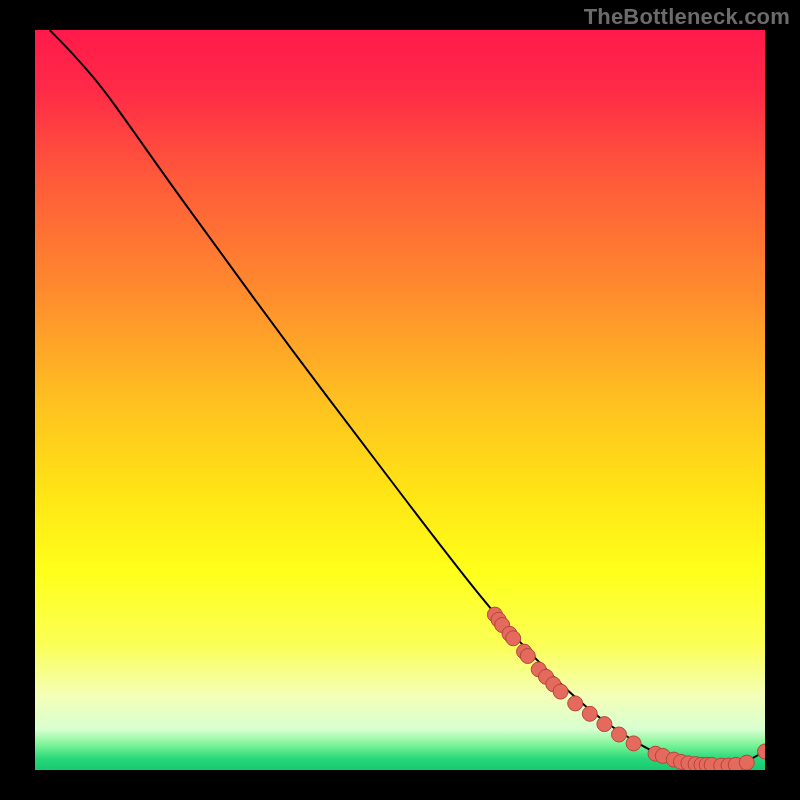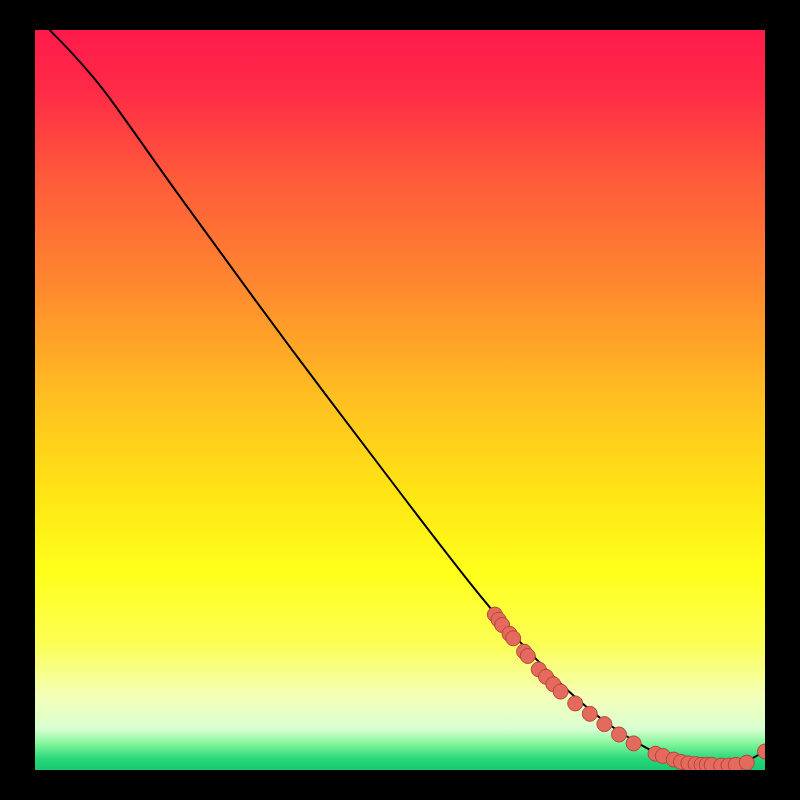--- a/index.html
+++ b/index.html
@@ -33,20 +33,21 @@
     top: 30px;
     width: 730px;
     height: 740px;
   }
   svg { display: block; }
 </style>
 </head>
 <body>
 
 <div class="frame">
+  <div class="watermark">TheBottleneck.com</div>
 
   <div class="plot">
     <svg id="chart-svg" width="730" height="740" viewBox="0 0 730 740">
       <defs>
         <linearGradient id="bg-grad" x1="0" y1="0" x2="0" y2="1">
             <stop offset="0.00%" stop-color="#ff1a4b"></stop>
             <stop offset="8.00%" stop-color="#ff2a47"></stop>
             <stop offset="20.00%" stop-color="#ff5a3a"></stop>
             <stop offset="35.00%" stop-color="#ff8a2e"></stop>
             <stop offset="50.00%" stop-color="#ffc021"></stop>

